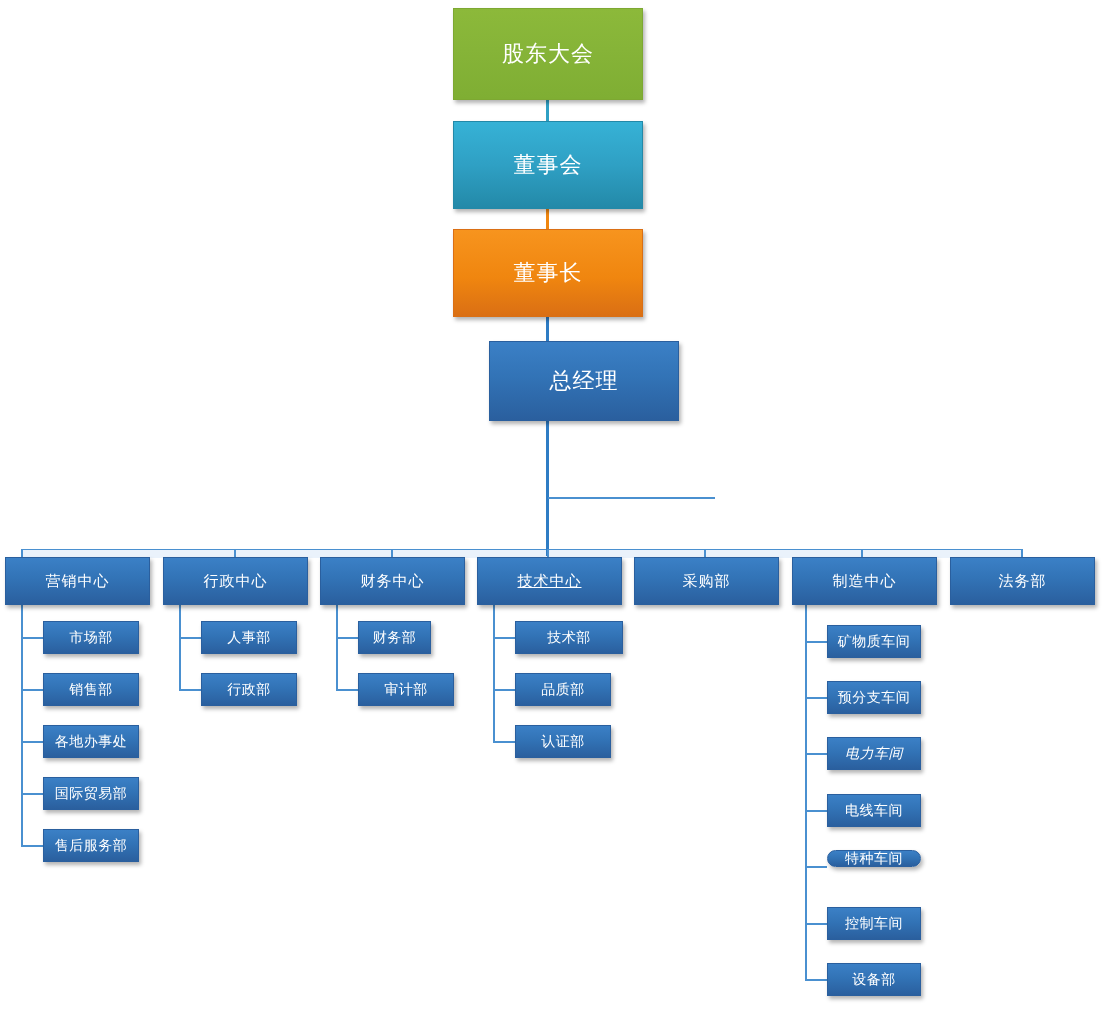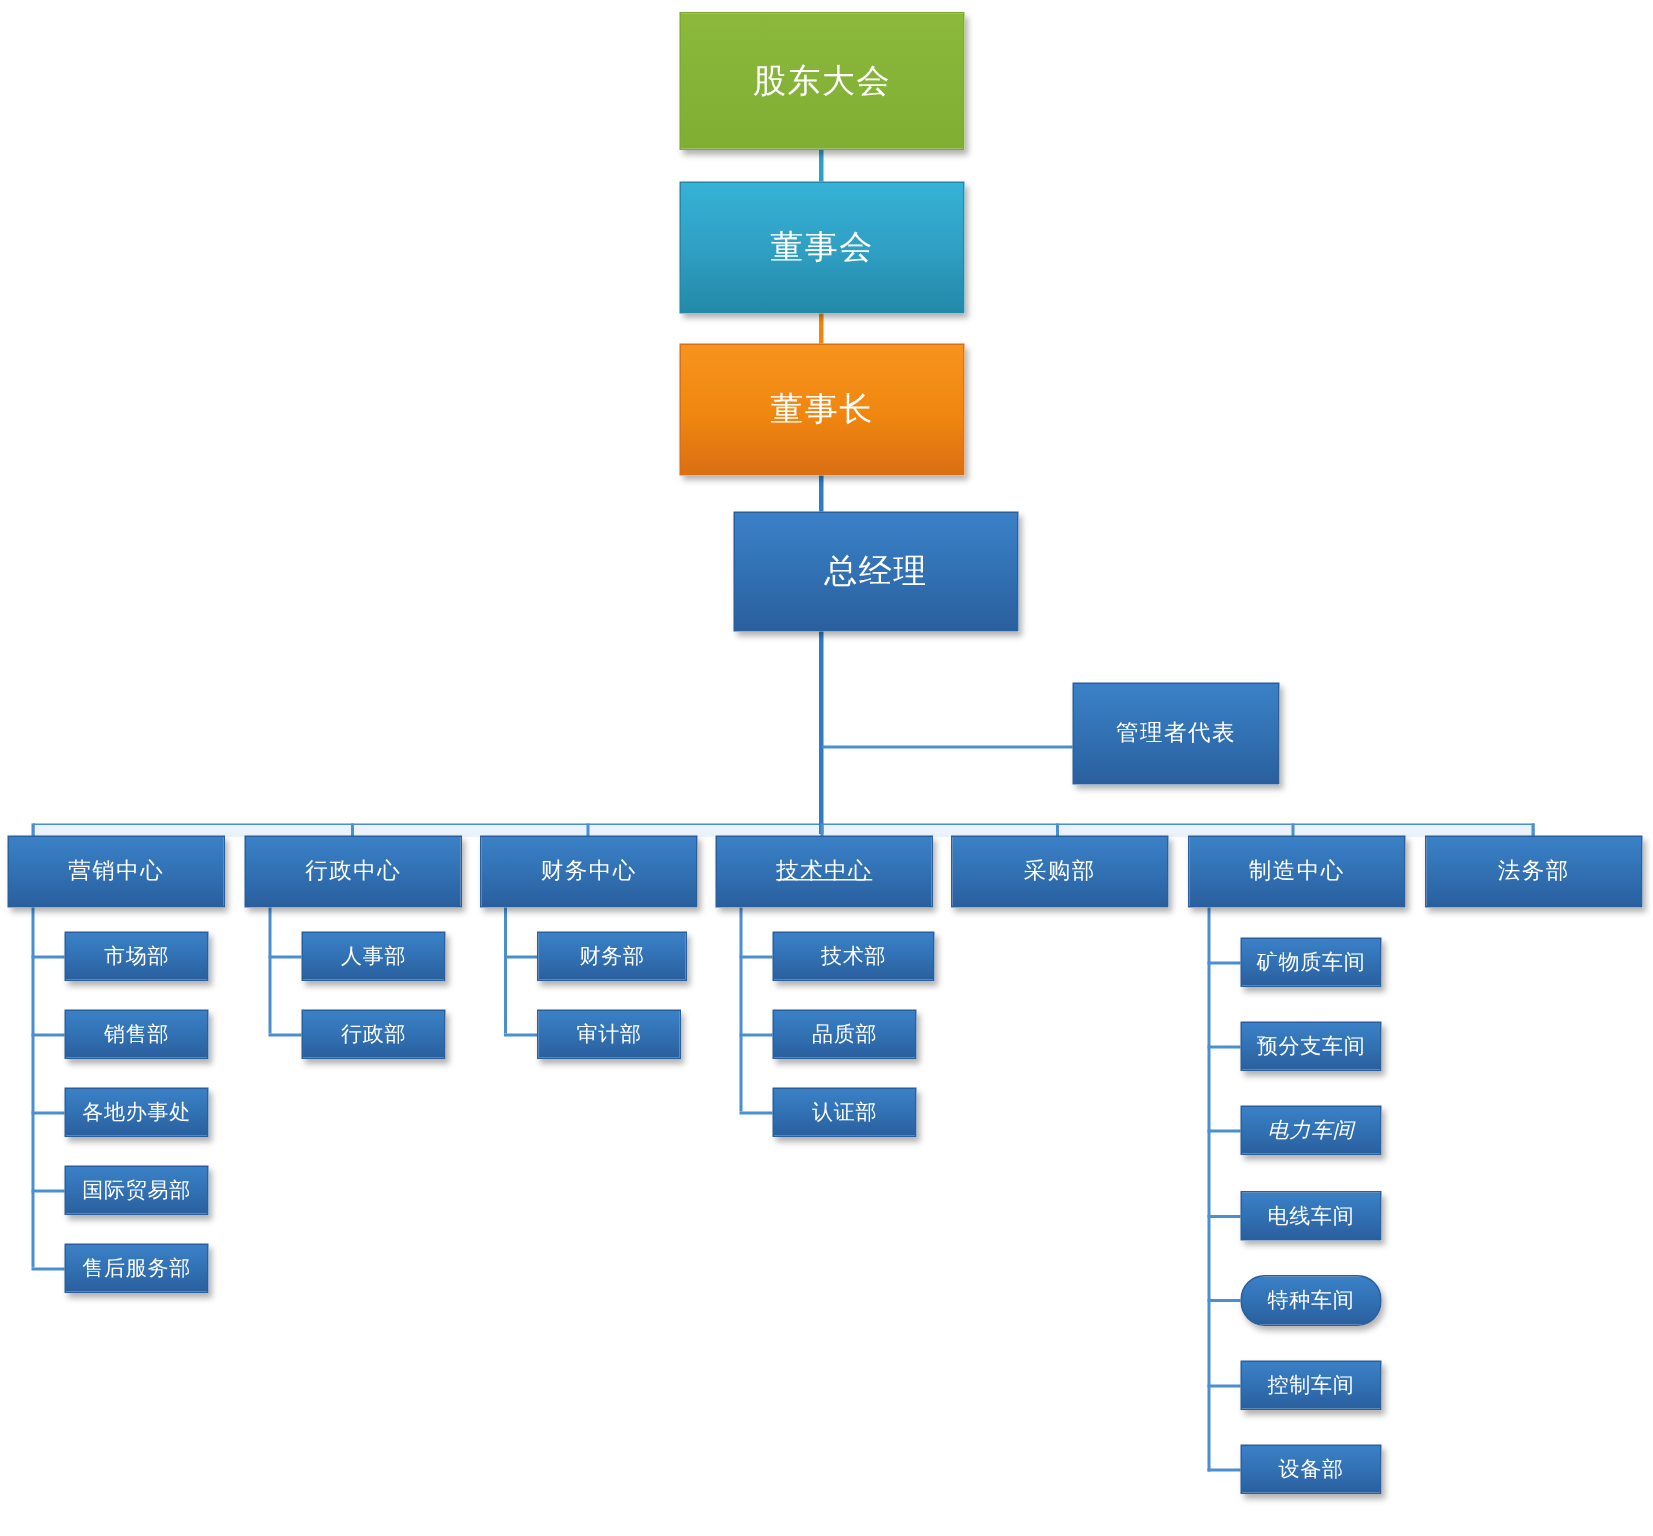--- a/index.html
+++ b/index.html
@@ -87,23 +87,20 @@
   <div class="conn vline" style="left:546px;top:317px;width:3px;height:24px;"></div>
 
   <div class="node exec blue" style="left:453px;top:341px;width:190px;height:80px;margin-left:36px;">
     <span>总经理</span>
   </div>
 
   <div class="conn vline" style="left:546px;top:421px;width:3px;height:135px;"></div>
 
   <div class="conn hthin" style="left:548px;top:497px;width:167px;height:2px;"></div>
 
-  <div class="node blue mgr" style="left:715px;top:455px;width:138px;height:68px;">
-    <span>管理者代表</span>
-  </div>
 
   <div class="bus" style="left:22px;top:549px;width:1001px;height:9px;"></div>
 
   <div class="conn vthin" style="left:21px;top:549px;height:9px;"></div>
   <div class="conn vthin" style="left:234px;top:549px;height:9px;"></div>
   <div class="conn vthin" style="left:391px;top:549px;height:9px;"></div>
   <div class="conn vthin" style="left:547px;top:549px;height:9px;"></div>
   <div class="conn vthin" style="left:704px;top:549px;height:9px;"></div>
   <div class="conn vthin" style="left:861px;top:549px;height:9px;"></div>
   <div class="conn vthin" style="left:1021px;top:549px;height:9px;"></div>
@@ -161,21 +158,21 @@
     <span>人事部</span>
   </div>
   <div class="node blue sub" style="left:201px;top:673px;width:96px;height:33px;">
     <span>行政部</span>
   </div>
 
   <div class="conn vthin" style="left:336px;top:605px;height:84px;"></div>
   <div class="conn hthin" style="left:336px;top:637px;width:22px;"></div>
   <div class="conn hthin" style="left:336px;top:689px;width:22px;"></div>
 
-  <div class="node blue sub" style="left:358px;top:621px;width:100px;height:33px;">
+  <div class="node blue sub" style="left:358px;top:621px;width:73px;height:33px;">
     <span>财务部</span>
   </div>
   <div class="node blue sub" style="left:358px;top:673px;width:96px;height:33px;">
     <span>审计部</span>
   </div>
 
   <div class="conn vthin" style="left:493px;top:605px;height:136px;"></div>
   <div class="conn hthin" style="left:493px;top:637px;width:22px;"></div>
   <div class="conn hthin" style="left:493px;top:689px;width:22px;"></div>
   <div class="conn hthin" style="left:493px;top:741px;width:22px;"></div>
@@ -204,21 +201,21 @@
   </div>
   <div class="node blue sub" style="left:827px;top:681px;width:94px;height:33px;">
     <span>预分支车间</span>
   </div>
   <div class="node blue sub" style="left:827px;top:737px;width:94px;height:33px;font-style:italic;">
     <span>电力车间</span>
   </div>
   <div class="node blue sub" style="left:827px;top:794px;width:94px;height:33px;">
     <span>电线车间</span>
   </div>
-  <div class="node blue sub" style="left:827px;top:850px;width:94px;height:34px;border-radius:16px;">
+  <div class="node blue sub" style="left:827px;top:850px;width:94px;height:17px;border-radius:16px;">
     <span>特种车间</span>
   </div>
   <div class="node blue sub" style="left:827px;top:907px;width:94px;height:33px;">
     <span>控制车间</span>
   </div>
   <div class="node blue sub" style="left:827px;top:963px;width:94px;height:33px;">
     <span>设备部</span>
   </div>
 
 </div>

